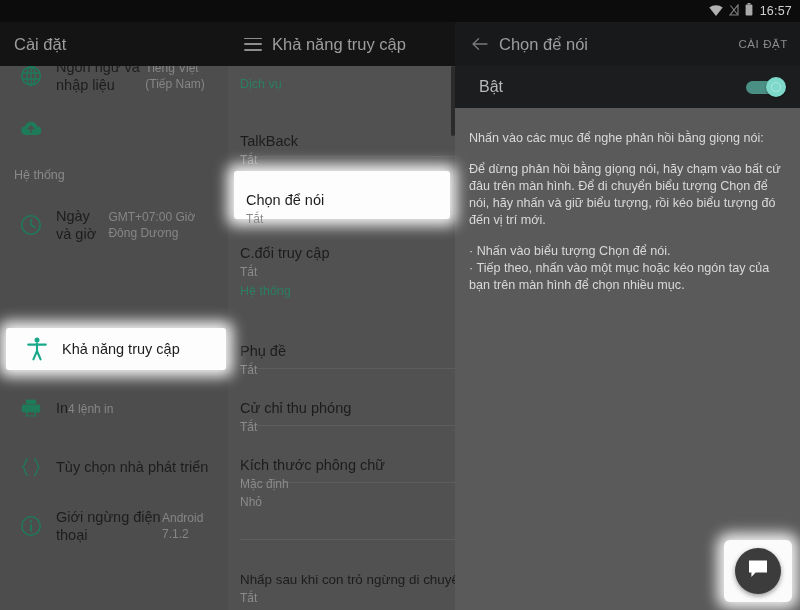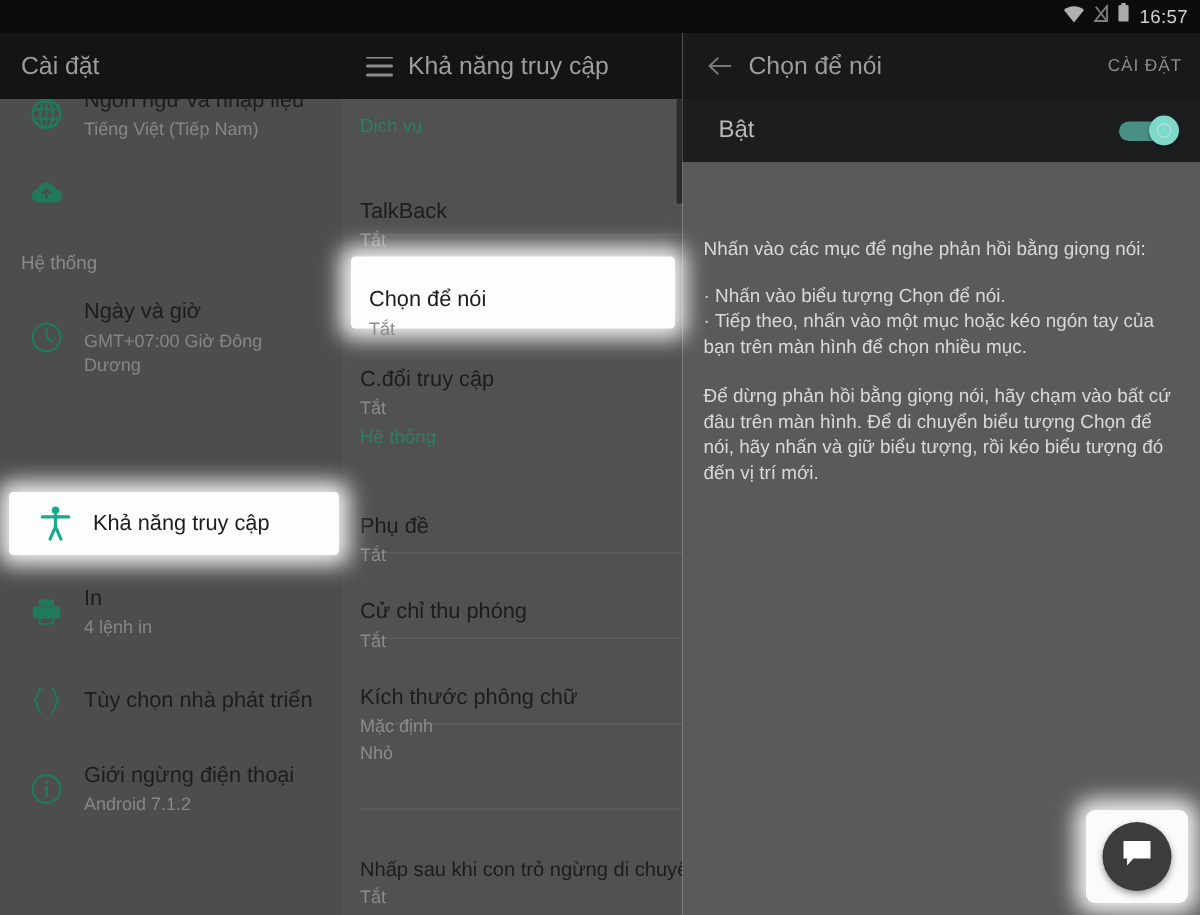--- a/index.html
+++ b/index.html
@@ -34,21 +34,21 @@
   .backarrow{margin-left:16px;width:18px;height:18px;opacity:.62;}
   .settings-action{margin-left:auto;color:#8c8c8c;font-size:11.5px;letter-spacing:.6px;padding-right:12px;}
 
   
   .sidebar{
     position:absolute;left:0;top:66px;width:228px;height:544px;
     background:#4d4d4d;overflow:hidden;
   }
   .s-row{position:relative;display:flex;align-items:center;height:64px;padding:0 12px;box-sizing:border-box;}
   .s-icon{width:38px;min-width:38px;display:flex;align-items:center;justify-content:center;color:#1f7a5a;}
-  .s-text{display:flex;flex-direction:column;justify-content:center;padding-left:6px;}
+  .s-text{display:flex;flex-direction:row;justify-content:center;padding-left:6px;}
   .s-title{color:#1d1d1d;font-size:14.5px;line-height:18px;}
   .s-sub{color:#868686;font-size:12px;line-height:16px;margin-top:2px;}
   .s-section{color:#8a8a8a;font-size:12.5px;padding:0 0 0 14px;height:38px;display:flex;align-items:center;}
 
   
   .hl{
     position:absolute;background:#fdfdfd;border-radius:3px;
     box-shadow:0 0 14px 7px rgba(255,255,255,.92);
     z-index:5;
   }
@@ -72,21 +72,21 @@
   .toggle-bar{
     position:absolute;left:0;top:0;width:345px;height:42px;background:#1b1d1f;
     display:flex;align-items:center;box-sizing:border-box;padding:0 14px 0 24px;
   }
   .toggle-label{color:#b9b9b9;font-size:16px;}
   .switch{margin-left:auto;position:relative;width:42px;height:20px;}
   .switch .track{position:absolute;left:2px;top:4px;width:36px;height:13px;border-radius:7px;background:#52a397;opacity:.85;}
   .switch .thumb{position:absolute;right:0;top:0;width:20px;height:20px;border-radius:50%;background:#7fd9cb;box-shadow:0 1px 2px rgba(0,0,0,.45);}
   .switch .thumb:after{content:"";position:absolute;left:5px;top:5px;width:10px;height:10px;border-radius:50%;border:1px solid rgba(255,255,255,.30);box-sizing:border-box;}
 
-  .body-text{position:absolute;left:0;top:42px;width:345px;padding:22px 18px 0 14px;box-sizing:border-box;margin-top:28px;}
+  .body-text{position:absolute;left:0;top:42px;width:345px;padding:22px 18px 0 14px;box-sizing:border-box;}
   .bt-p{color:#d9d9d9;font-size:12.6px;line-height:17px;margin:0 0 14px 0;}
   .bt-p.bullets{margin-bottom:16px;}
   .bt-li{display:block;}
 
   
   .fab-shell{
     position:absolute;right:8px;bottom:8px;width:68px;height:62px;
     background:#fbfbfb;border-radius:6px;
     box-shadow:0 0 14px 7px rgba(255,255,255,.9);
     display:flex;align-items:center;justify-content:center;z-index:10;
@@ -318,25 +318,25 @@
     <div class="toggle-bar">
       <span class="toggle-label">Bật</span>
       <span class="switch">
         <span class="track"></span>
         <span class="thumb"></span>
       </span>
     </div>
 
     <div class="body-text">
       <p class="bt-p">Nhấn vào các mục để nghe phản hồi bằng giọng nói:</p>
+      <p class="bt-p">Để dừng phản hồi bằng giọng nói, hãy chạm vào bất cứ đâu trên màn hình. Để di chuyển biểu tượng Chọn để nói, hãy nhấn và giữ biểu tượng, rồi kéo biểu tượng đó đến vị trí mới.</p>
       <p class="bt-p bullets">
         <span class="bt-li">· Nhấn vào biểu tượng Chọn để nói.</span>
         <span class="bt-li">· Tiếp theo, nhấn vào một mục hoặc kéo ngón tay của bạn trên màn hình để chọn nhiều mục.</span>
       </p>
-      <p class="bt-p">Để dừng phản hồi bằng giọng nói, hãy chạm vào bất cứ đâu trên màn hình. Để di chuyển biểu tượng Chọn để nói, hãy nhấn và giữ biểu tượng, rồi kéo biểu tượng đó đến vị trí mới.</p>
     </div>
   </div>
 
   <div class="fab-shell">
     <div class="fab">
       <span>
         <svg width="22" height="20" viewBox="0 0 22 20">
           <path d="M2 1.6 H20 V13.4 H8.6 L4.4 18 L4.4 13.4 H2 Z" fill="#ffffff"></path>
         </svg>
       </span>

